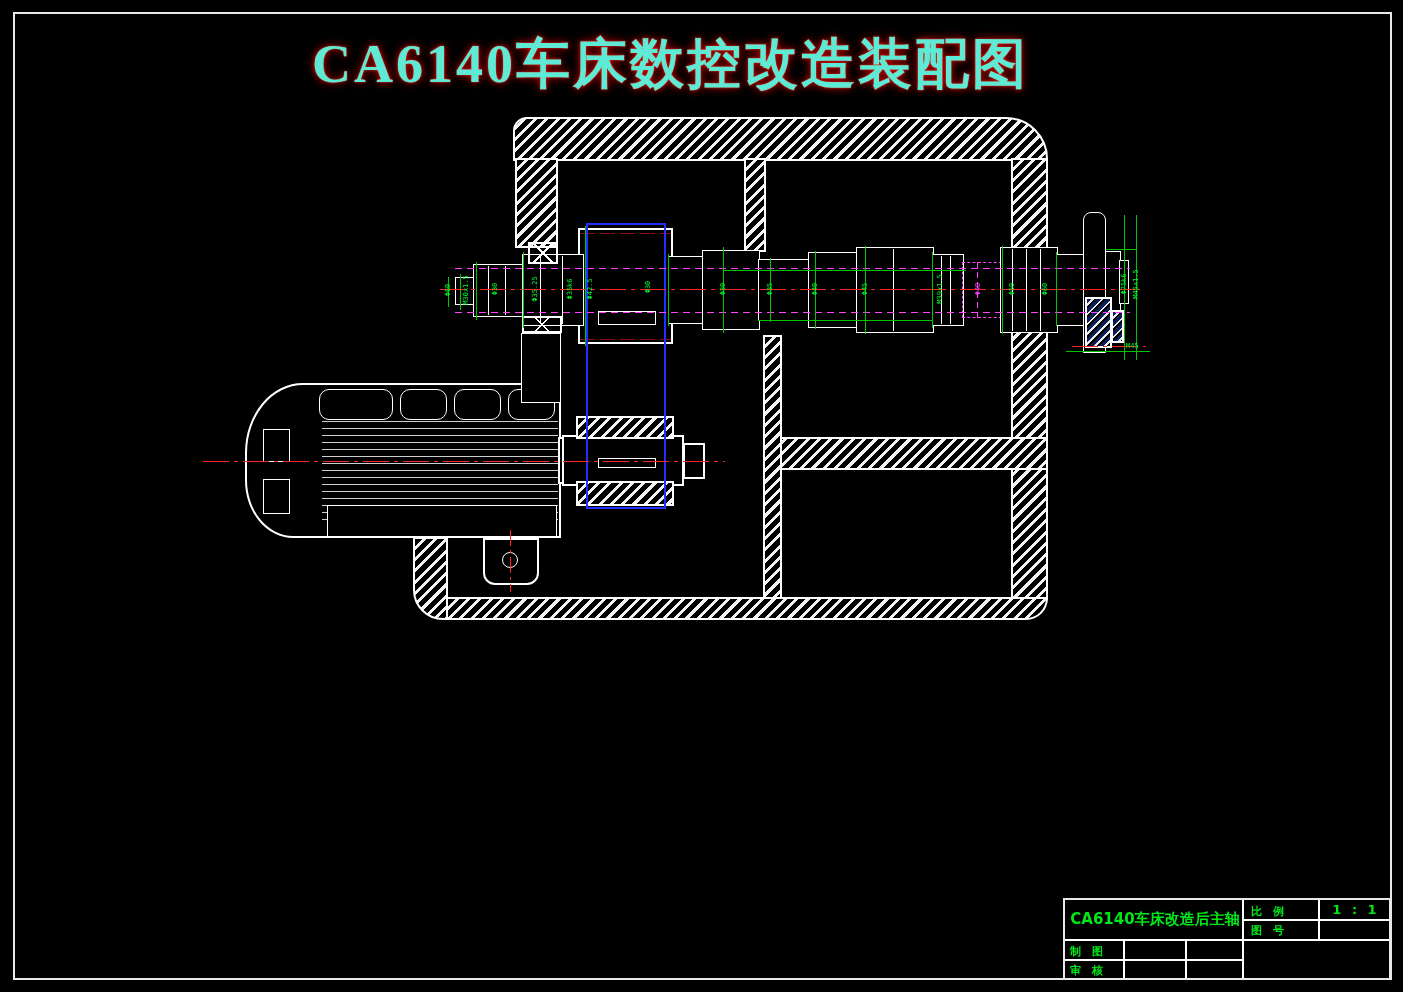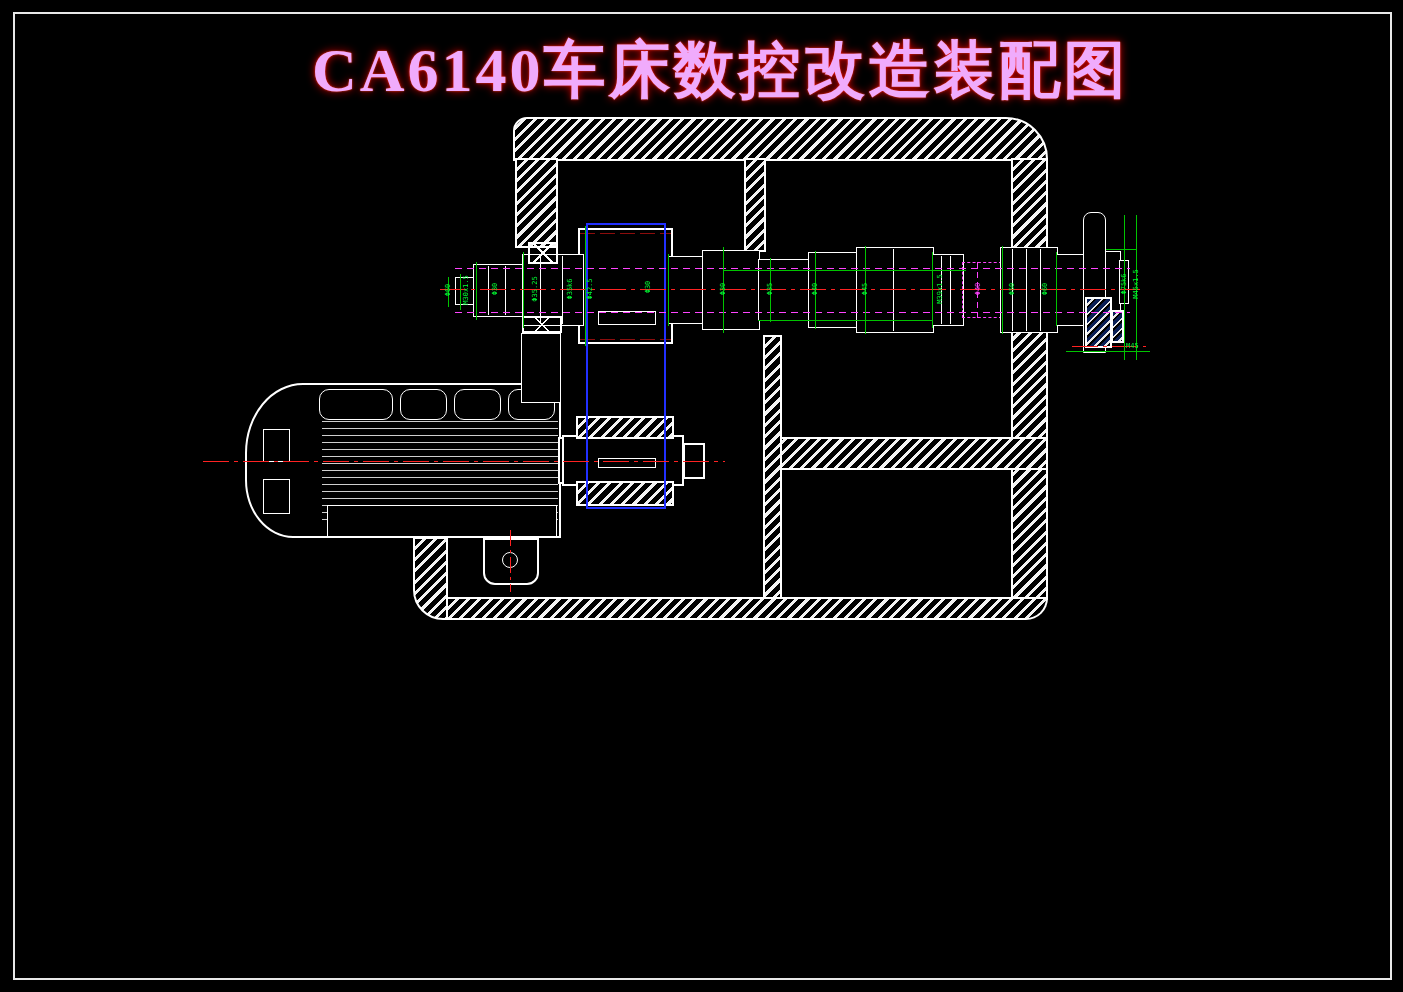--- a/index.html
+++ b/index.html
@@ -1,21 +1,21 @@
 <!DOCTYPE html>
 <html><head>
 <meta charset="utf-8">
 <style>
   html,body{margin:0;padding:0;background:#000;}
   .canvas{position:relative;width:1403px;height:992px;background:#000;overflow:hidden;
           font-family:"DejaVu Sans",sans-serif;}
   .abs{position:absolute;box-sizing:border-box;}
   .frame{border:2px solid #e8e8e8;}
-  .title{color:#f0abfc;font-family:"Liberation Serif","DejaVu Serif",serif;font-weight:bold;
-         font-size:62px;letter-spacing:3px;white-space:nowrap;
+  .title{color:#5eead4;font-family:"Liberation Serif","DejaVu Serif",serif;font-weight:bold;
+         font-size:54px;letter-spacing:3px;white-space:nowrap;
          text-shadow:0 0 9px rgba(255,0,0,.85),0 0 2px #ff5533;}
   .hatch{background:repeating-linear-gradient(135deg,#000 0 5px,#f2f2f2 5px 8px);
          border:2px solid #fff;}
   .navyhatch{background:repeating-linear-gradient(135deg,#0a1f55 0 3px,#e8e8e8 3px 5px,#000 5px 7px);
          border:2px solid #fff;}
   .outline{border:2px solid #fff;background:#000;}
   .outline1{border:1px solid #fff;background:#000;}
   .wline-v{width:1px;background:#fff;}
   .fins{background:repeating-linear-gradient(180deg,#cfcfcf 0 1px,transparent 1px 7px);}
   .xbox{border:2px solid #fff;background:
@@ -154,14 +154,30 @@
   <div class="abs dim" style="left:793px;top:285px;">Φ40</div>
   <div class="abs dim" style="left:843px;top:285px;">Φ45</div>
   <div class="abs dim" style="left:918px;top:285px;">M39x1.5</div>
   <div class="abs dim mag" style="left:956px;top:285px;">Φ48</div>
   <div class="abs dim" style="left:990px;top:285px;">Φ50</div>
   <div class="abs dim" style="left:1023px;top:285px;">Φ60</div>
   <div class="abs dim" style="left:1102px;top:280px;">Φ75k6</div>
   <div class="abs dim" style="left:1114px;top:280px;">M45x1.5</div>
   <div class="abs dim flat" style="left:1126px;top:342px;">M45</div>
 
+  <div class="abs frame" style="left:1063px;top:898px;width:328px;height:82px;background:#000;">
+    <div class="abs" style="left:177px;top:0;width:2px;height:78px;background:#fff;"></div>
+    <div class="abs" style="left:253px;top:0;width:2px;height:40px;background:#fff;"></div>
+    <div class="abs" style="left:177px;top:19px;width:147px;height:2px;background:#fff;"></div>
+    <div class="abs" style="left:0;top:39px;width:324px;height:2px;background:#fff;"></div>
+    <div class="abs" style="left:0;top:59px;width:179px;height:2px;background:#fff;"></div>
+    <div class="abs" style="left:58px;top:41px;width:2px;height:37px;background:#fff;"></div>
+    <div class="abs" style="left:120px;top:41px;width:2px;height:37px;background:#fff;"></div>
+
+    <div class="abs tb-text" style="left:4px;top:10px;width:172px;text-align:center;font-size:15px;">CA6140车床改造后主轴</div>
+    <div class="abs tb-text" style="left:186px;top:4px;font-size:11px;">比　例</div>
+    <div class="abs tb-text" style="left:259px;top:2px;width:64px;text-align:center;font-size:13px;letter-spacing:3px;">1 : 1</div>
+    <div class="abs tb-text" style="left:186px;top:23px;font-size:11px;">图　号</div>
+    <div class="abs tb-text" style="left:5px;top:44px;font-size:11px;">制　图</div>
+    <div class="abs tb-text" style="left:5px;top:63px;font-size:11px;">审　核</div>
+  </div>
 
 </div>
 
 </body></html>

